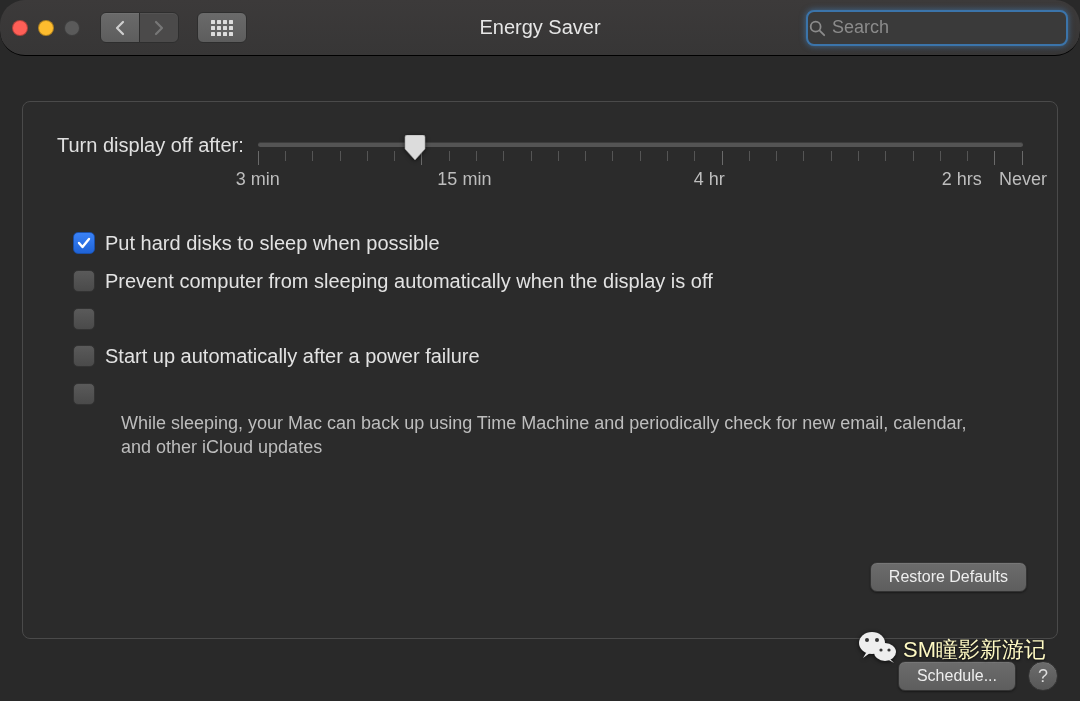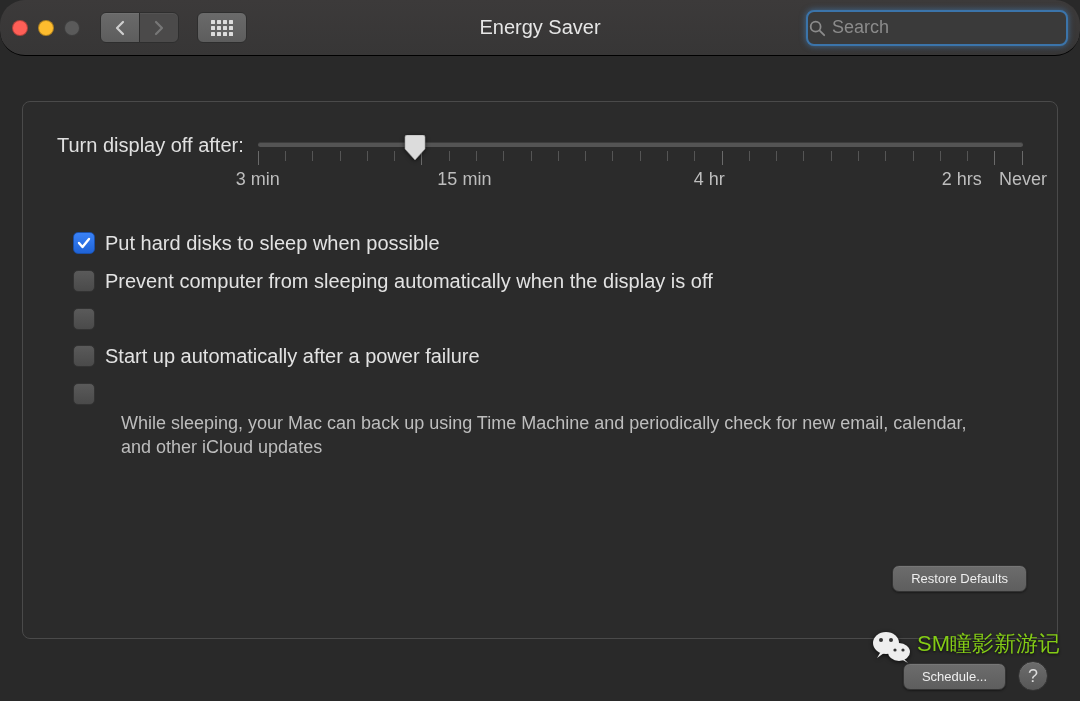--- a/index.html
+++ b/index.html
@@ -125,41 +125,41 @@
   .checkbox svg { display: none; width: 14px; height: 14px; }
   .opt-label { font-size: 20px; color: #e2e2e2; line-height: 24px; }
   .opt-desc {
     margin-left: 48px; margin-top: -8px; margin-bottom: 0;
     font-size: 18px; color: #bdbdbd; line-height: 24px; max-width: 880px;
   }
 
   .btn {
     background: linear-gradient(#6c6c6c, #5e5e5e);
     border: 1px solid #333; border-radius: 7px;
-    color: #eee; font-size: 13px; padding: 5px 18px;
+    color: #eee; font-size: 16px; padding: 5px 18px;
     box-shadow: 0 1px 0 rgba(255,255,255,0.08) inset, 0 1px 2px rgba(0,0,0,0.4);
   }
   .restore-btn { position: absolute; right: 30px; bottom: 46px; }
 
   .footer {
-    position: absolute; left: 22px; right: 32px; bottom: 10px;
+    position: absolute; left: 22px; right: 22px; bottom: 10px;
     display: flex; align-items: center; justify-content: flex-end; gap: 12px;
   }
   .help-btn {
     width: 30px; height: 30px; border-radius: 50%;
     background: linear-gradient(#6c6c6c, #575757);
     border: 1px solid #333; color: #ddd; font-size: 18px;
     display: flex; align-items: center; justify-content: center;
     box-shadow: 0 1px 0 rgba(255,255,255,0.08) inset;
   }
 
   .watermark {
-    position: absolute; right: 20px; bottom: 36px;
-    display: flex; align-items: flex-start; gap: 6px;
-    color: #84cc16; font-size: 22px;
+    position: absolute; right: 34px; bottom: 36px;
+    display: flex; align-items: flex-end; gap: 6px;
+    color: #fef9c3; font-size: 22px;
     text-shadow: 0 1px 3px rgba(0,0,0,0.8);
     pointer-events: none;
   }
   .watermark svg { filter: drop-shadow(0 1px 2px rgba(0,0,0,0.7)); }
 </style>
 </head>
 <body>
 
 <div class="titlebar">
   <div class="traffic-lights">

